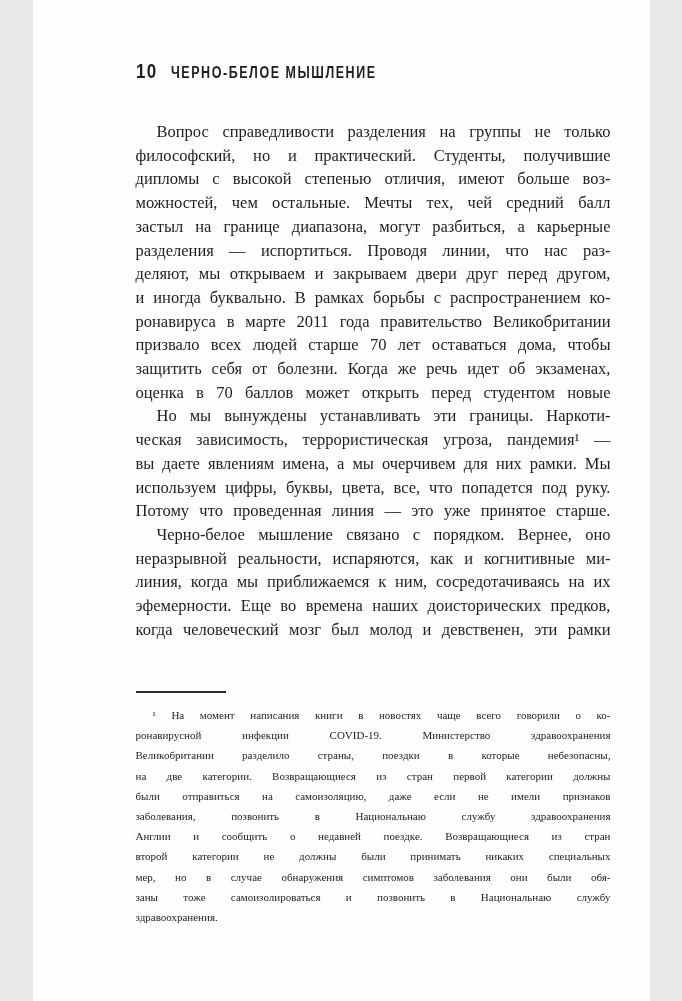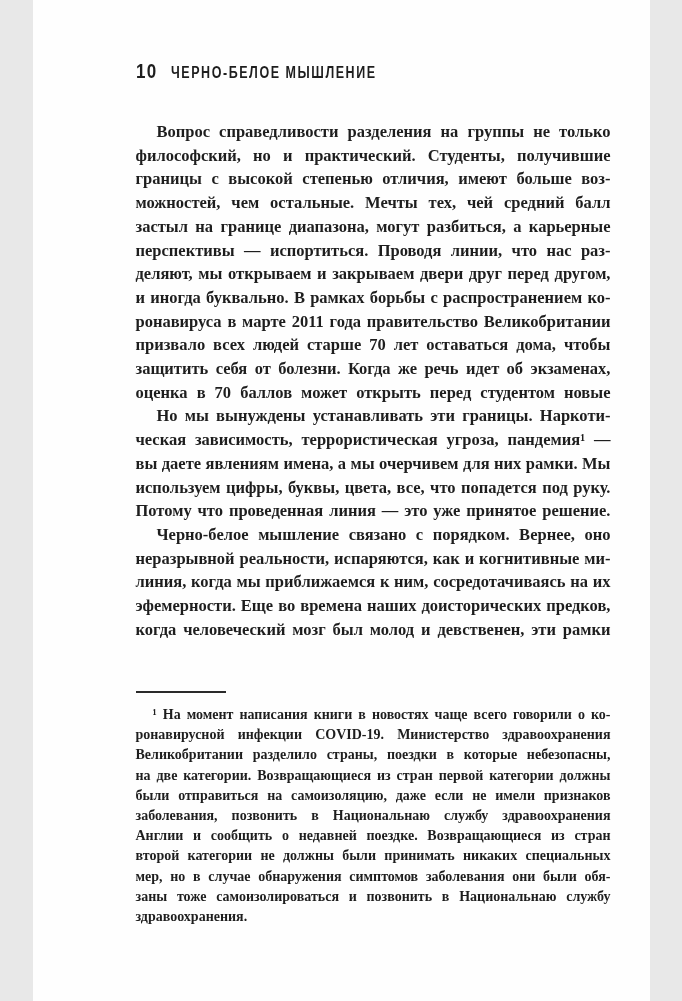--- a/index.html
+++ b/index.html
@@ -43,30 +43,29 @@
     left: 103px;
     top: 120px;
     width: 475px;
     font-size: 16.5px;
     line-height: 23.7px;
   }
   .line {
     text-align: justify;
     text-align-last: left;
     white-space: normal;
-    font-weight: bold;
   }
   .line.just { text-align-last: justify; }
   .line.indent { padding-left: 21px; }
   .footnote {
     position: absolute;
     left: 103px;
     top: 691px;
     width: 475px;
-    font-size: 14px;
+    font-size: 11px;
     line-height: 20.2px;
   }
   .footnote-rule {
     width: 90px;
     height: 0;
     border-top: 2px solid #2a2a2a;
     margin-bottom: 12px;
   }
   .footnote .line.indent { padding-left: 17px; }
 </style>
@@ -77,37 +76,37 @@
 
   <div class="header">
     <span class="page-number">10</span>
     <span class="running-title">ЧЕРНО-БЕЛОЕ МЫШЛЕНИЕ</span>
   </div>
 
   <div class="body-text">
       <div class="paragraph">
         <div class="line indent just">Вопрос справедливости разделения на группы не только</div>
         <div class="line just">философский, но и практический. Студенты, получившие</div>
-        <div class="line just">границы с высокой степенью отличия, имеют больше воз-</div>
+        <div class="line just">дипломы с высокой степенью отличия, имеют больше воз-</div>
         <div class="line just">можностей, чем остальные. Мечты тех, чей средний балл</div>
         <div class="line just">застыл на границе диапазона, могут разбиться, а карьерные</div>
-        <div class="line just">перспективы — испортиться. Проводя линии, что нас раз-</div>
+        <div class="line just">разделения — испортиться. Проводя линии, что нас раз-</div>
         <div class="line just">деляют, мы открываем и закрываем двери друг перед другом,</div>
         <div class="line just">и иногда буквально. В рамках борьбы с распространением ко-</div>
         <div class="line just">ронавируса в марте 2011 года правительство Великобритании</div>
         <div class="line just">призвало всех людей старше 70 лет оставаться дома, чтобы</div>
         <div class="line just">защитить себя от болезни. Когда же речь идет об экзаменах,</div>
         <div class="line just">оценка в 70 баллов может открыть перед студентом новые</div>
       </div>
       <div class="paragraph">
         <div class="line indent just">Но мы вынуждены устанавливать эти границы. Наркоти-</div>
         <div class="line just">ческая зависимость, террористическая угроза, пандемия¹ —</div>
         <div class="line just">вы даете явлениям имена, а мы очерчивем для них рамки. Мы</div>
         <div class="line just">используем цифры, буквы, цвета, все, что попадется под руку.</div>
-        <div class="line just">Потому что проведенная линия — это уже принятое решение.</div>
+        <div class="line just">Потому что проведенная линия — это уже принятое старше.</div>
       </div>
       <div class="paragraph">
         <div class="line indent just">Черно-белое мышление связано с порядком. Вернее, оно</div>
         <div class="line just">неразрывной реальности, испаряются, как и когнитивные ми-</div>
         <div class="line just">линия, когда мы приближаемся к ним, сосредотачиваясь на их</div>
         <div class="line just">эфемерности. Еще во времена наших доисторических предков,</div>
         <div class="line just">когда человеческий мозг был молод и девственен, эти рамки</div>
       </div>
     </div>
 

